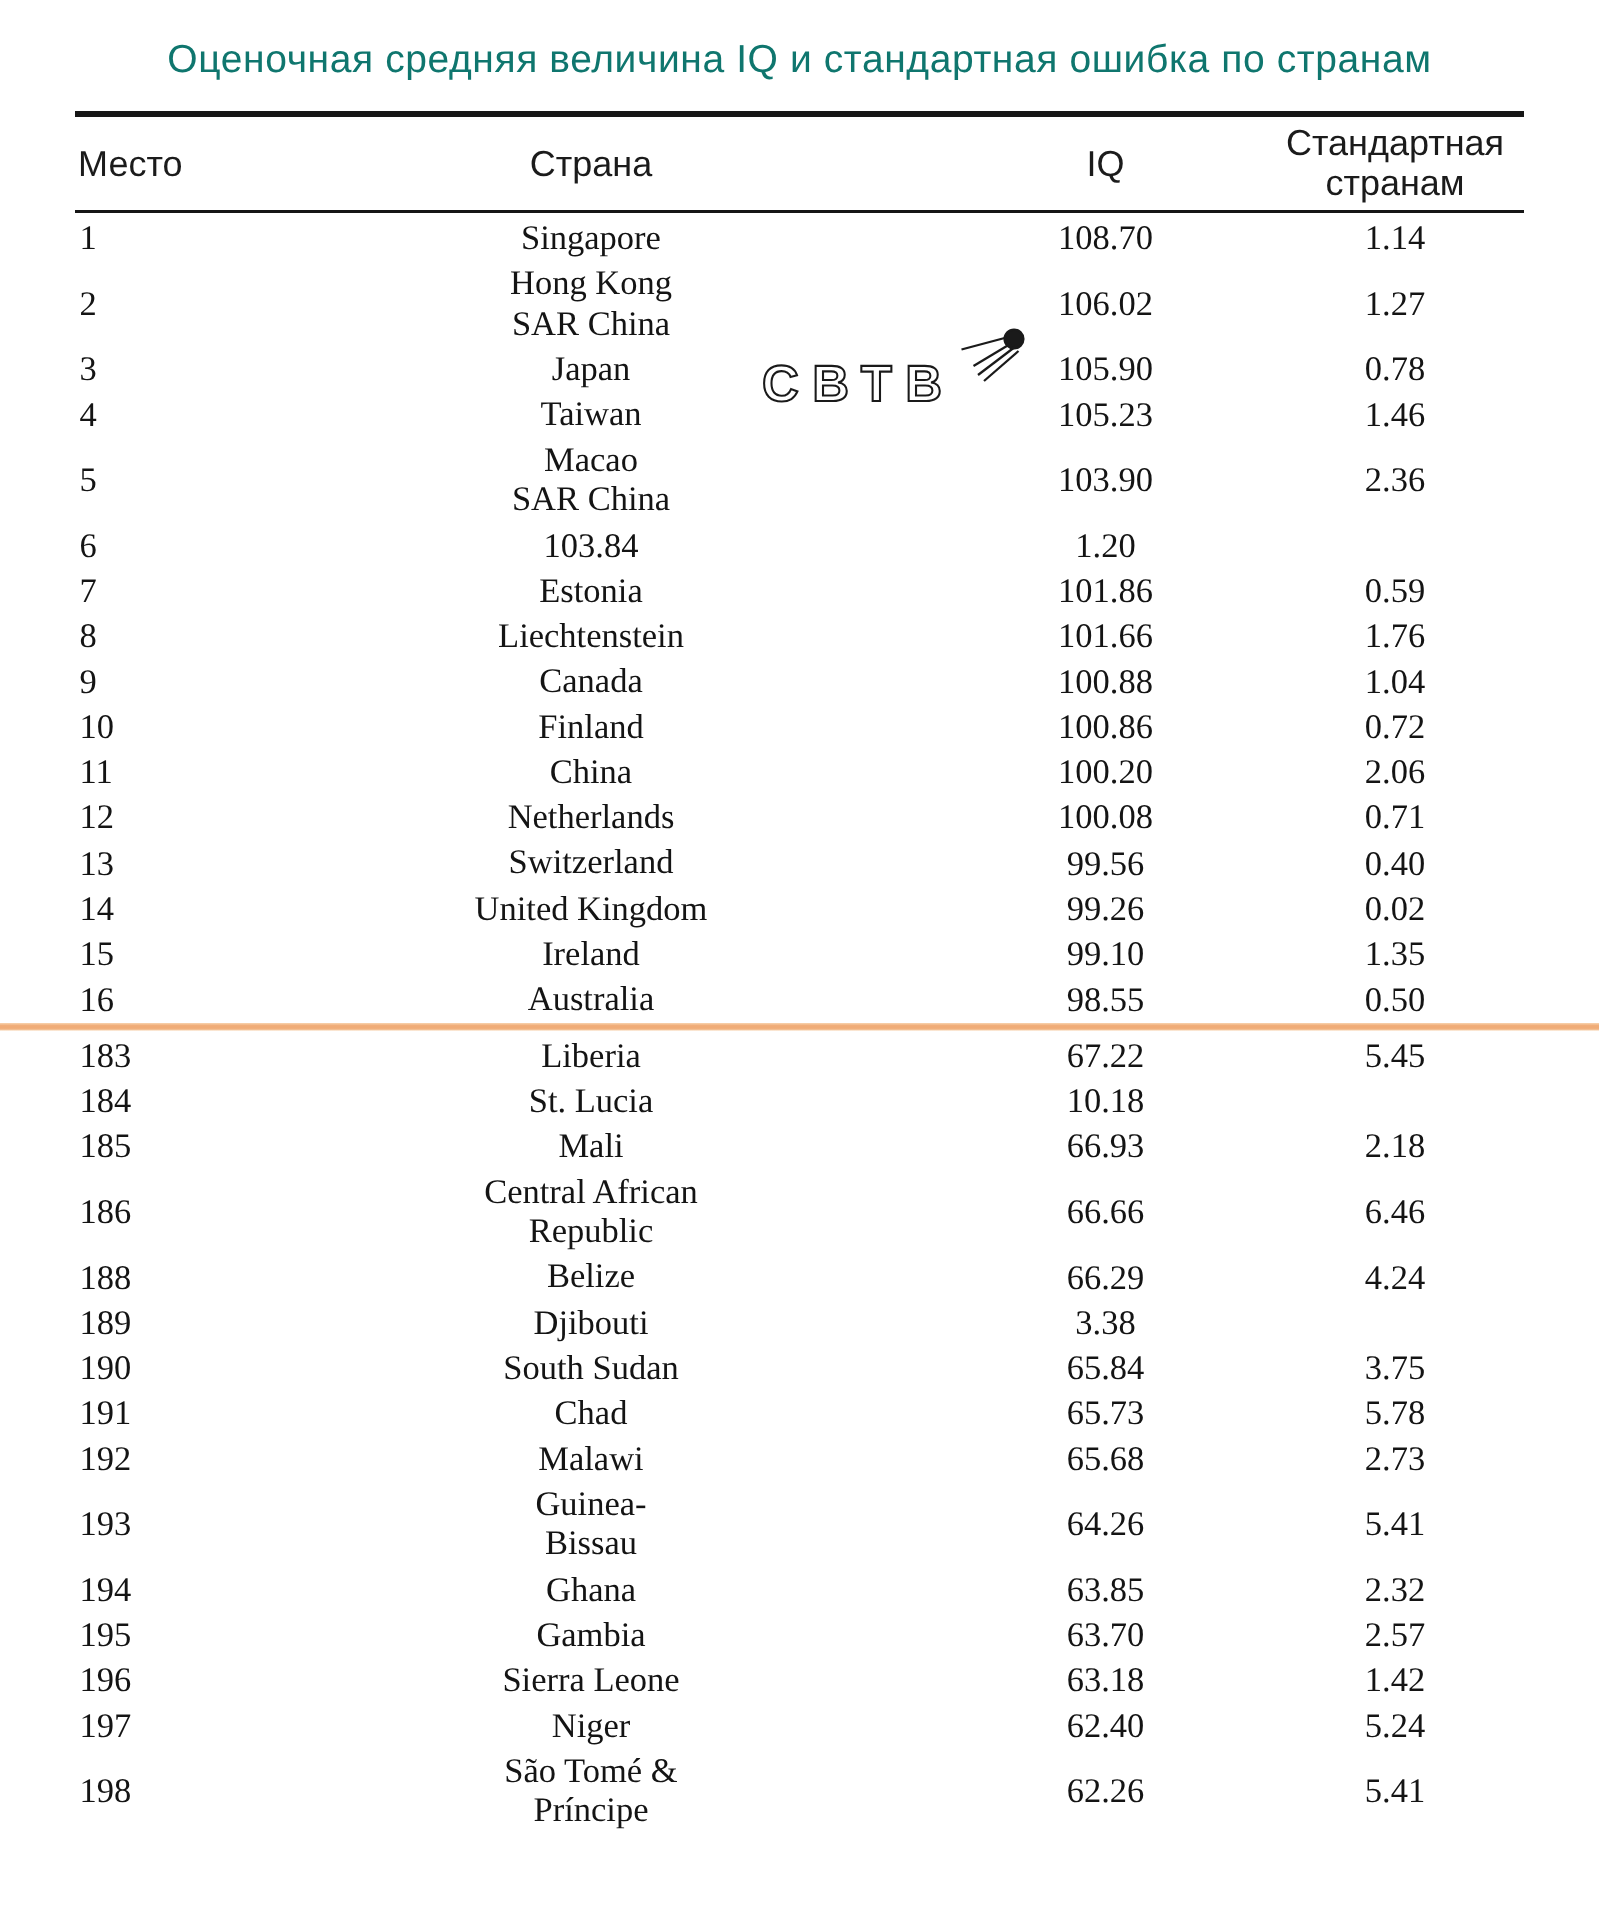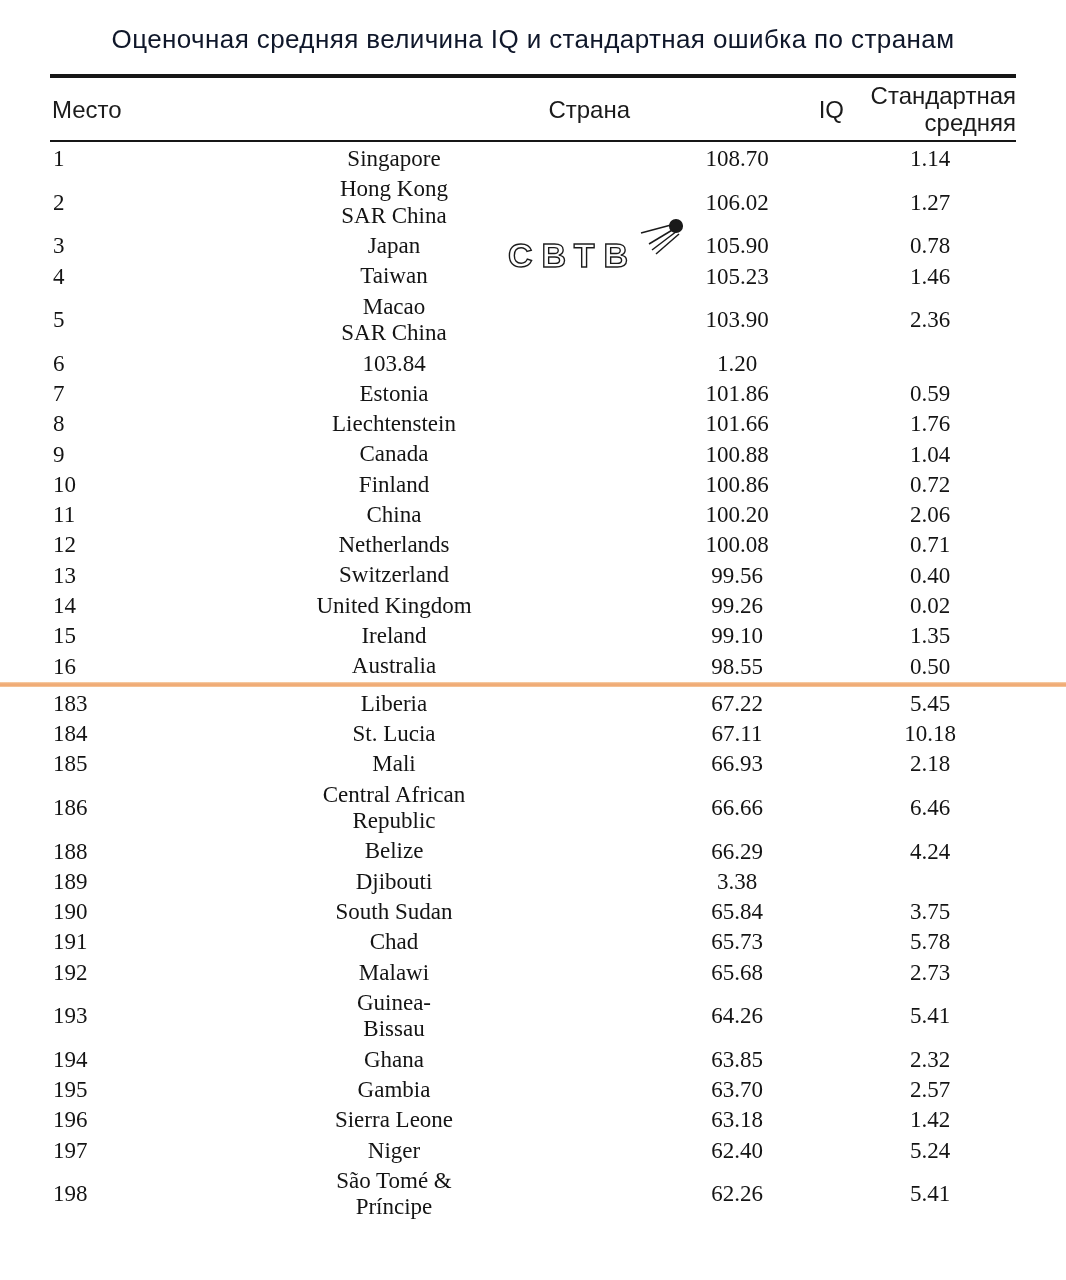--- a/index.html
+++ b/index.html
@@ -14,38 +14,38 @@
     overflow: hidden;
     color: #1a1a1a;
   }
   .title {
     margin-top: 24px;
     text-align: center;
     font-family: "Liberation Sans", sans-serif;
     font-size: 26px;
     font-weight: 500;
     letter-spacing: 0.4px;
-    color: #0f172a;
+    color: #0f766e;
   }
   .table-wrap {
     margin: 19px 50px 13px 50px;
     width: 966px;
   }
   .thead {
     border-top: 4px solid #161616;
     border-bottom: 2px solid #161616;
     height: 62px;
     display: grid;
     grid-template-columns: 108px 472px 214px 172px;
     align-items: center;
     font-family: "Liberation Sans", sans-serif;
     font-size: 24px;
     color: #1b1b1b;
   }
-  .th { text-align: right; white-space: pre-line; line-height: 27px; }
+  .th { text-align: center; white-space: pre-line; line-height: 27px; }
   .th.rank { text-align: left; padding-left: 2px; }
   .rows { padding-top: 2px; }
   .row {
     display: grid;
     grid-template-columns: 108px 472px 214px 172px;
     align-items: center;
     font-family: "Liberation Serif", "DejaVu Serif", serif;
     font-size: 23px;
     color: #141414;
   }
@@ -72,21 +72,21 @@
 <body>
 
 <div class="title">Оценочная средняя величина IQ и стандартная ошибка по странам</div>
 
 <div class="table-wrap">
   <div class="thead">
     <div class="th rank">Место</div>
     <div class="th country">Страна</div>
     <div class="th iq">IQ</div>
     <div class="th se">Стандартная
-средняя</div>
+странам</div>
   </div>
 
   <div class="rows" id="rows-top">
       <div class="row single">
         <div class="cell rank">1</div>
         <div class="cell country">Singapore</div>
         <div class="cell iq">108.70</div>
         <div class="cell se">1.14</div>
       </div>
       <div class="row double">
@@ -187,21 +187,20 @@
   <div class="rows" id="rows-bottom">
       <div class="row single">
         <div class="cell rank">183</div>
         <div class="cell country">Liberia</div>
         <div class="cell iq">67.22</div>
         <div class="cell se">5.45</div>
       </div>
       <div class="row single">
         <div class="cell rank">184</div>
         <div class="cell country">St. Lucia</div>
-        <div class="cell iq">67.11</div>
         <div class="cell se">10.18</div>
       </div>
       <div class="row single">
         <div class="cell rank">185</div>
         <div class="cell country">Mali</div>
         <div class="cell iq">66.93</div>
         <div class="cell se">2.18</div>
       </div>
       <div class="row double">
         <div class="cell rank">186</div>

